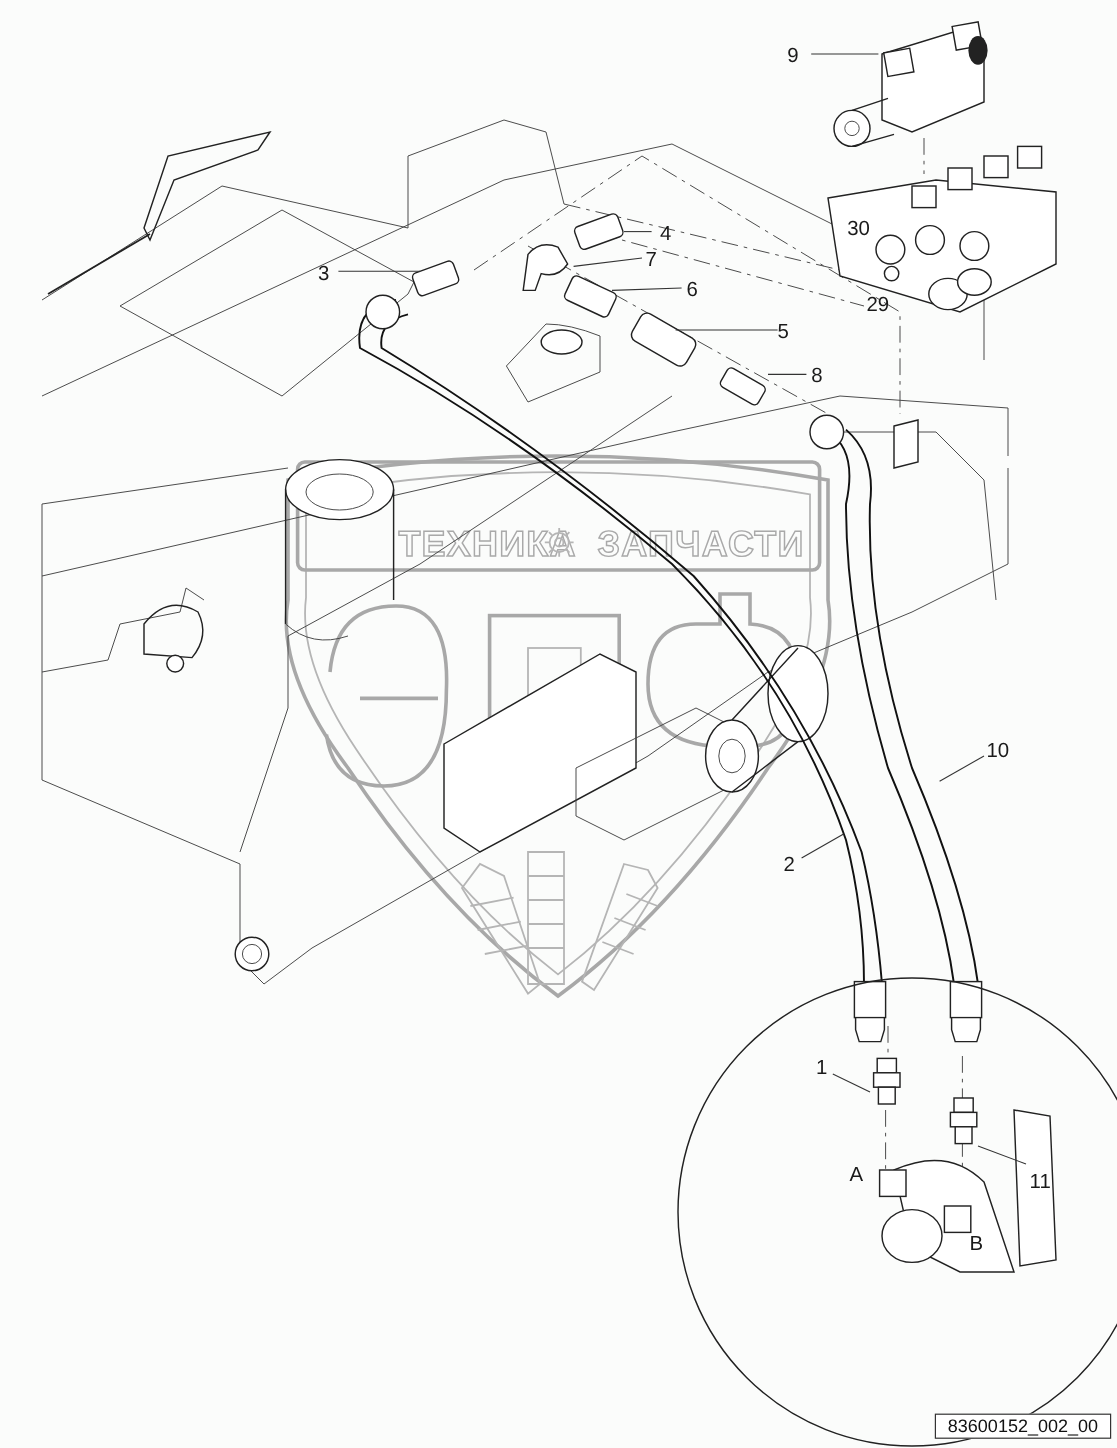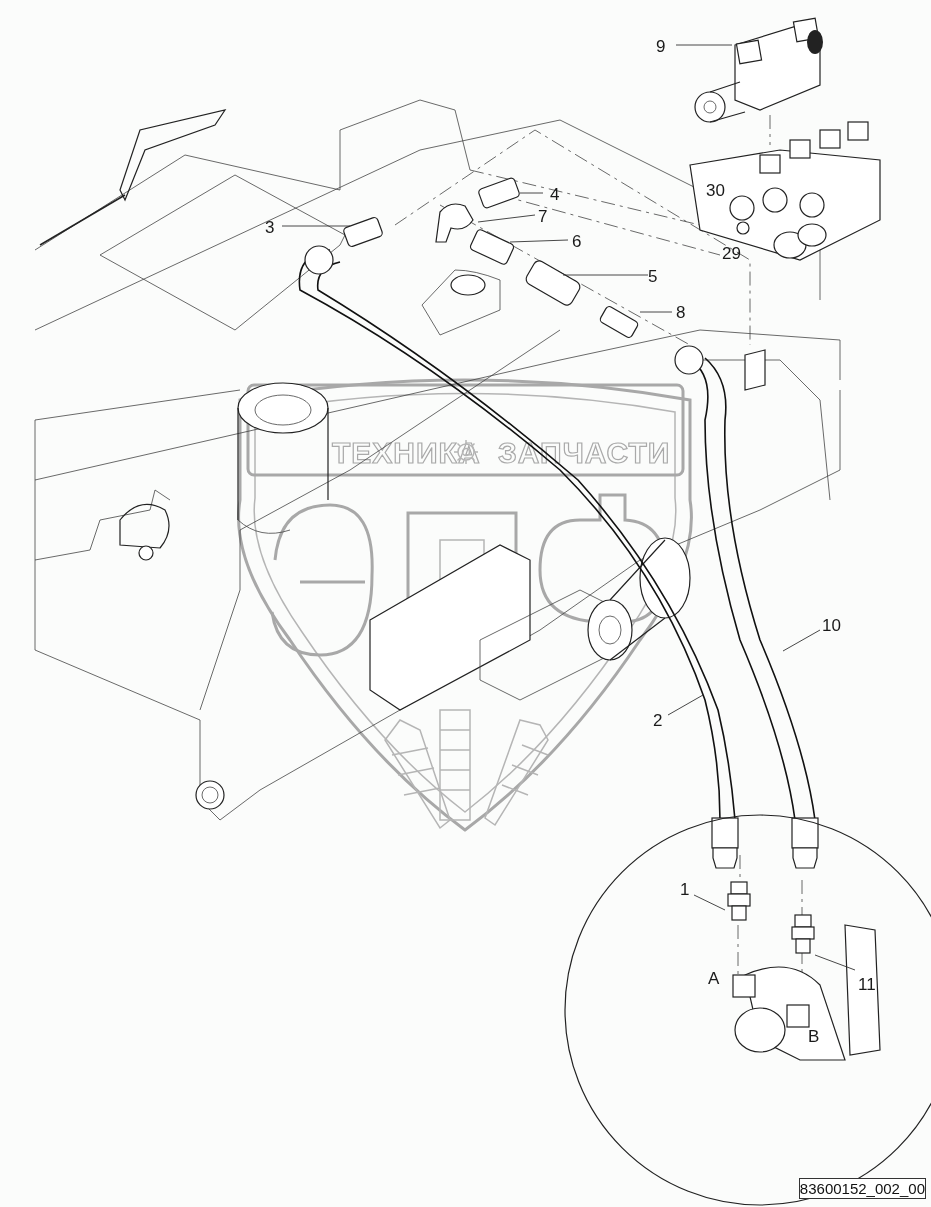--- a/index.html
+++ b/index.html
@@ -9,21 +9,21 @@
   .wm-text { font-family:"Liberation Sans", sans-serif; font-size:30px; font-weight:bold; fill:none; stroke:#a9a9a9; stroke-width:1.2; letter-spacing:1px; }
   .line { stroke:#222; fill:none; }
   .thin { stroke:#444; stroke-width:0.8; fill:none; }
   .dash { stroke:#444; stroke-width:0.8; fill:none; stroke-dasharray:14 5 3 5; }
   .leader { stroke:#333; stroke-width:0.9; }
   .wm { stroke:#a8a8a8; stroke-width:3; fill:none; }
   .wm2 { stroke:#b5b5b5; stroke-width:1.5; fill:none; }
   .hose { stroke:#111; stroke-width:1.6; fill:none; }
   .part { fill:#fff; stroke:#222; stroke-width:1.2; }
   #drawing-id { position:absolute; right:5px; bottom:8px; border:1px solid #333; background:#fff;
-    font-size:15px; padding:1px 0; color:#111; font-family:"Liberation Sans", sans-serif; }
+    font-size:15px; padding:1px 10px; color:#111; font-family:"Liberation Sans", sans-serif; }
 </style>
 </head>
 <body>
 
 <svg id="diagram" viewBox="0 0 931 1207" xmlns="http://www.w3.org/2000/svg">
 
   <g>
     <path class="wm" d="M240,400 Q465,360 690,400 L690,500 Q700,560 640,640 Q560,760 465,830 Q370,760 290,640 Q230,560 240,500 Z"></path>
     <path class="wm2" d="M255,412 Q465,375 675,412 L675,498 Q682,555 628,632 Q552,745 465,812 Q378,745 302,632 Q248,555 255,498 Z"></path>
     <rect class="wm" x="248" y="385" width="435" height="90" rx="6"></rect>

